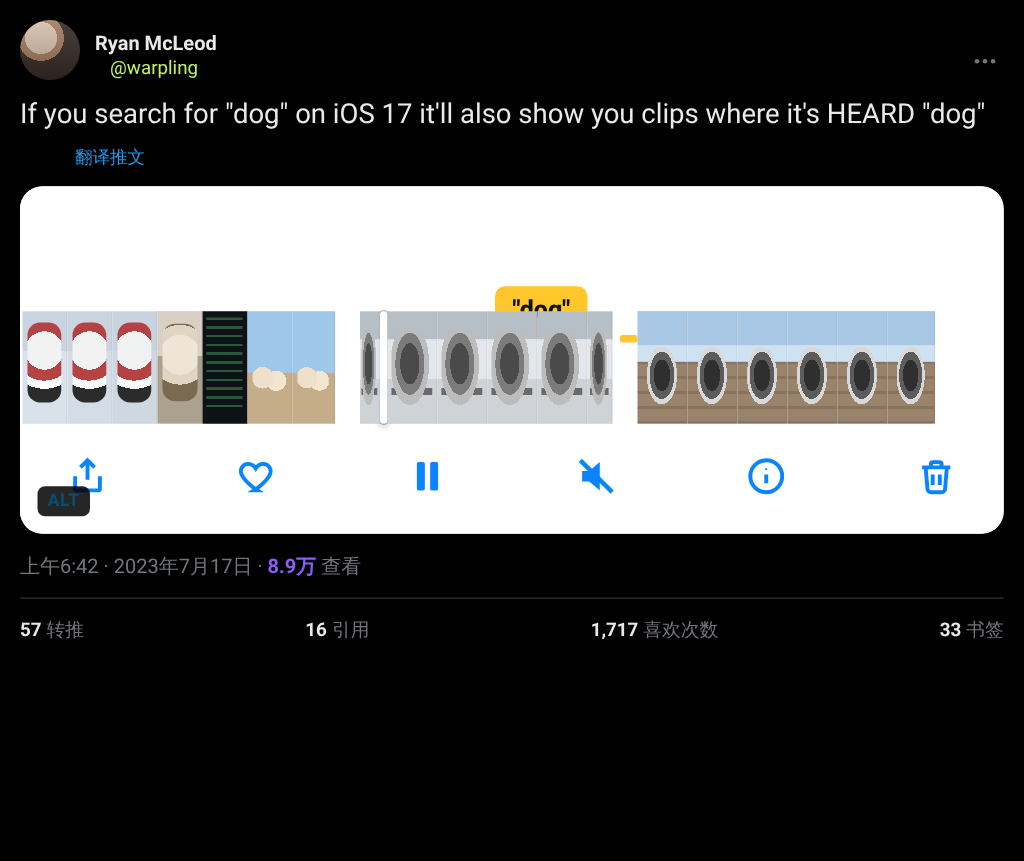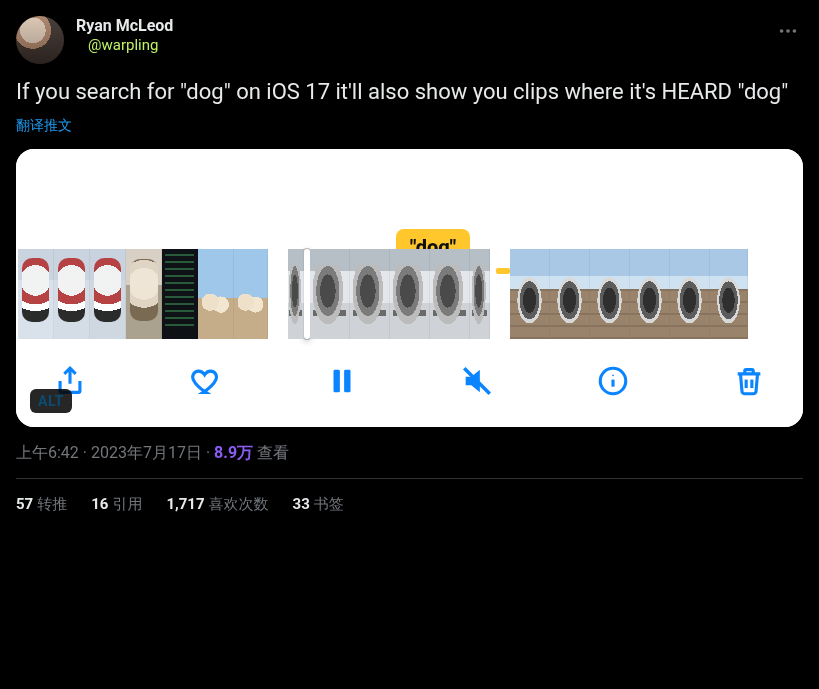--- a/index.html
+++ b/index.html
@@ -5,37 +5,37 @@
   * { box-sizing: border-box; margin: 0; padding: 0; }
   body {
     background: #000;
     color: #e7e9ea;
     font-family: -apple-system, BlinkMacSystemFont, "Segoe UI", Roboto, Helvetica, Arial, sans-serif;
     width: 819px;
     height: 689px;
     overflow: hidden;
   }
   .tweet { padding: 16px 16px 0 16px; }
-  .header { display: flex; align-items: flex-start; gap: 12px; }
+  .header { display: flex; align-items: flex-end; gap: 12px; }
   .avatar {
     width: 48px; height: 48px; border-radius: 50%; flex-shrink: 0;
     background: radial-gradient(circle at 35% 30%, #d8c3b0 0 28%, #a77e63 28% 40%, #3a2f2a 40% 100%);
     position: relative; overflow: hidden;
   }
   .avatar::after {
     content: ""; position: absolute; inset: 0;
     background: linear-gradient(180deg, rgba(255,255,255,0.08), rgba(0,0,0,0.25));
   }
   .names { line-height: 1.25; }
   .display-name { font-weight: 700; font-size: 16px; color: #e7e9ea; }
   .handle { color: #bef264; font-size: 15px; margin-left: 12px; }
   .more { margin-left: auto; color: #71767b; padding: 4px; border-radius: 50%; cursor: pointer; }
   .more svg { display: block; }
   .body-text { margin-top: 14px; font-size: 22px; line-height: 1.3; color: #e7e9ea; }
-  .translate { color: #1d9bf0; font-size: 14px; margin-top: 10px; cursor: pointer; }
+  .translate { color: #1d9bf0; font-size: 14px; margin-top: 10px; cursor: pointer; margin-left: 44px; }
   .media {
     margin-top: 14px; border-radius: 18px; overflow: hidden;
     background: #fff; position: relative;
   }
   .media-top { height: 100px; background: #fff; }
   .tooltip {
     position: absolute; left: 380px; top: 80px;
     background: #ffc72c; color: #111; font-weight: 800;
     padding: 6px 14px; border-radius: 8px; font-size: 20px;
   }
@@ -86,21 +86,21 @@
   .tbtn svg { width: 34px; height: 34px; stroke: currentColor; fill: none; stroke-width: 2.2; }
   .tbtn.pause svg rect { fill: #0a84ff; stroke: none; }
   .alt-badge {
     position: absolute; left: 14px; bottom: 14px;
     background: rgba(0,0,0,0.85); color: #0c4a6e; font-weight: 800;
     font-size: 14px; padding: 4px 8px; border-radius: 6px; letter-spacing: 0.5px;
   }
   .meta { margin-top: 16px; color: #71767b; font-size: 16px; }
   .meta .views-num { color: #8b5cf6; font-weight: 700; }
   .divider { border-top: 1px solid #2f3336; margin-top: 14px; }
-  .stats { display: flex; gap: 24px; padding: 16px 0 0 0; font-size: 15px; color: #71767b; }
+  .stats { display: flex; gap: 24px; padding: 16px 0 0 0; font-size: 15px; color: #71767b; justify-content: space-between; }
   .stats .num { color: #e7e9ea; font-weight: 700; margin-right: 4px; }
 </style>
 </head>
 <body>
 
 <div class="tweet">
   <div class="header">
     <div class="avatar"></div>
     <div class="names">
       <div class="display-name">Ryan McLeod</div>

